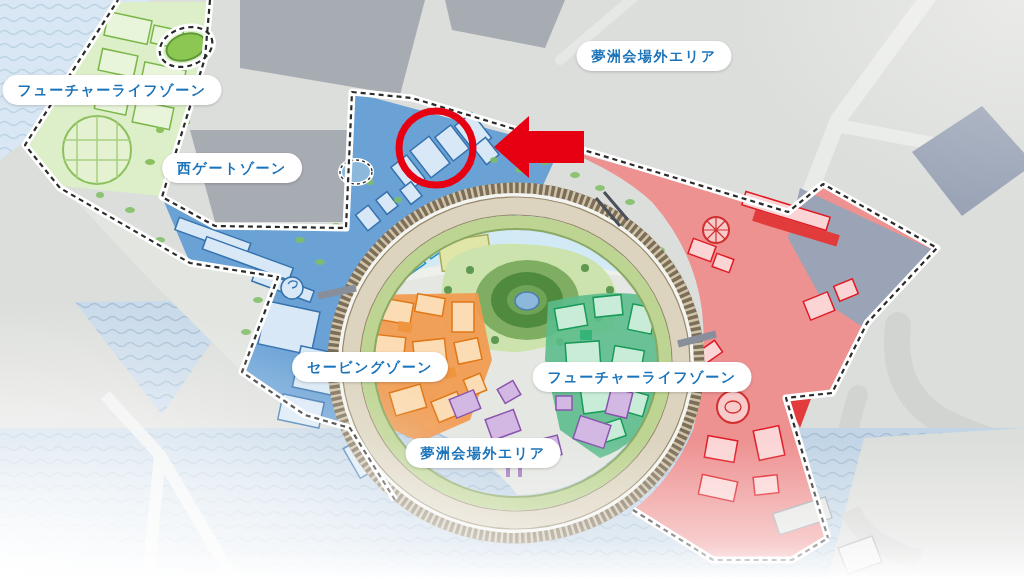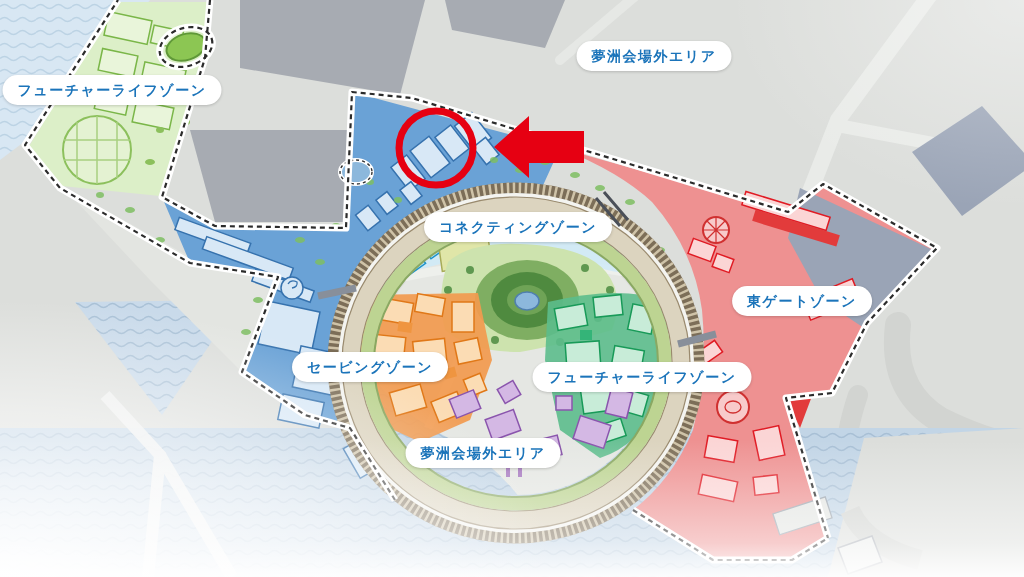--- a/index.html
+++ b/index.html
@@ -333,20 +333,19 @@
   <rect x="0" y="300" width="560" height="277" fill="url(#cornerFadeBL)"></rect>
   <rect x="600" y="0" width="424" height="300" fill="url(#cornerFadeTR)"></rect>
 
   <g>
     <circle cx="436" cy="148" r="37" fill="none" stroke="#e60012" stroke-width="7"></circle>
     <polygon points="494,147 529,116 529,131 584,131 584,163 529,163 529,178" fill="#e60012"></polygon>
   </g>
 </svg>
 
 <div class="pill" style="left:112px;top:90px">フューチャーライフゾーン</div>
+<div class="pill" style="left:232px;top:168px">西ゲートゾーン</div>
 <div class="pill" style="left:654px;top:56px">夢洲会場外エリア</div>
-<div class="pill" style="left:518px;top:227px">コネクティングゾーン</div>
-<div class="pill" style="left:802px;top:301px">東ゲートゾーン</div>
 <div class="pill" style="left:370px;top:367px">セービングゾーン</div>
 <div class="pill" style="left:642px;top:377px">フューチャーライフゾーン</div>
 <div class="pill" style="left:483px;top:453px">夢洲会場外エリア</div>
 
 </div>
 
 </body></html>

